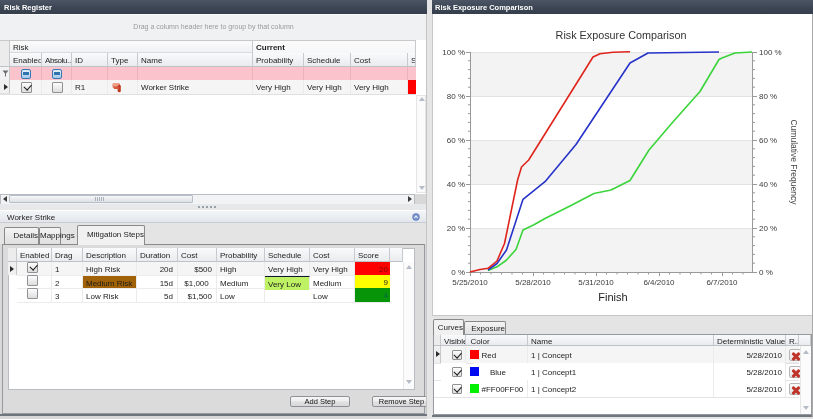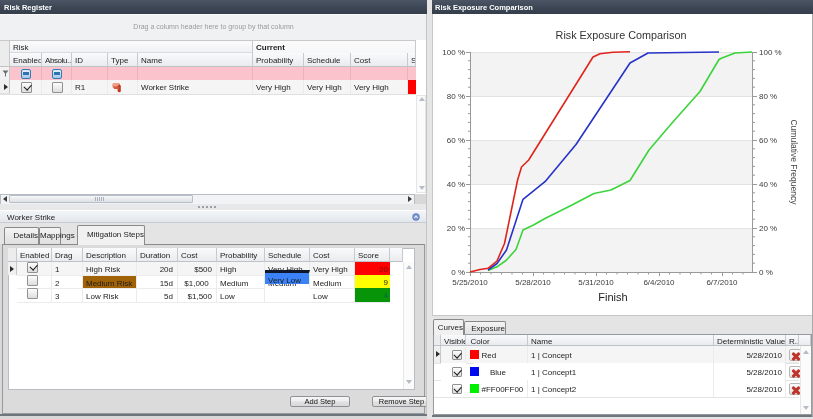--- a/index.html
+++ b/index.html
@@ -148,21 +148,21 @@
 <div class="a dcell" style="left:310px;top:275px;width:45px;height:13px;background:#fff;border-top:1px solid #ececec">Medium</div>
 <div class="a" style="left:355px;top:275px;width:35px;height:13px;background:#ffff00;color:#222;text-align:right;padding:3px 2px 0 0;font-size:8px">9</div>
 <div class="cb" style="left:27px;top:275px;width:11px;height:11px"></div>
 
 <div class="a dcell" style="left:17px;top:288px;width:35px;height:14px;background:#fff;border-top:1px solid #ececec"></div>
 <div class="a dcell" style="left:52px;top:288px;width:31px;height:14px;background:#fff;border-top:1px solid #ececec">3</div>
 <div class="a dcell" style="left:83px;top:288px;width:54px;height:14px;background:#fff;border-top:1px solid #ececec">Low Risk</div>
 <div class="a dcell" style="left:137px;top:288px;width:41px;height:14px;background:#fff;border-top:1px solid #ececec;text-align:right;padding-right:4px">5d</div>
 <div class="a dcell" style="left:178px;top:288px;width:39px;height:14px;background:#fff;border-top:1px solid #ececec;text-align:right;padding-right:4px">$1,500</div>
 <div class="a dcell" style="left:217px;top:288px;width:48px;height:14px;background:#fff;border-top:1px solid #ececec">Low</div>
-<div class="a dcell" style="left:265px;top:270px;width:45px;height:14px;background:#3b82f6;border-top:3px solid #0f172a">Very Low</div>
+<div class="a dcell" style="left:265px;top:276px;width:45px;height:14px;background:#bef264;border-top:1px solid #0f172a">Very Low</div>
 <div class="a dcell" style="left:310px;top:288px;width:45px;height:14px;background:#fff;border-top:1px solid #ececec">Low</div>
 <div class="a" style="left:355px;top:288px;width:35px;height:14px;background:#089408;color:#064;text-align:right;padding:3px 2px 0 0;font-size:8px">4</div>
 <div class="cb" style="left:27px;top:288px;width:11px;height:11px"></div>
 <div class="a" style="left:17px;top:302px;width:373px;height:1px;background:#ececec"></div>
 
 <div class="a" style="left:403px;top:262px;width:11px;height:127px;background:#fbfbfc;border-left:1px solid #e6e6e6"></div>
 <div class="arr" style="left:406px;top:265px;border-bottom:4px solid #b6bcc6;border-left:3.5px solid transparent;border-right:3.5px solid transparent"></div>
 <div class="arr" style="left:406px;top:380px;border-top:4px solid #b6bcc6;border-left:3.5px solid transparent;border-right:3.5px solid transparent"></div>
 
 <div class="btn" style="left:290px;top:396px;width:60px;height:11px;line-height:10px">Add Step</div>

